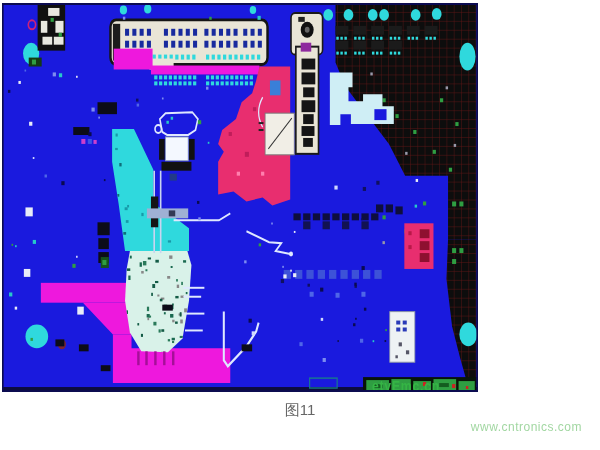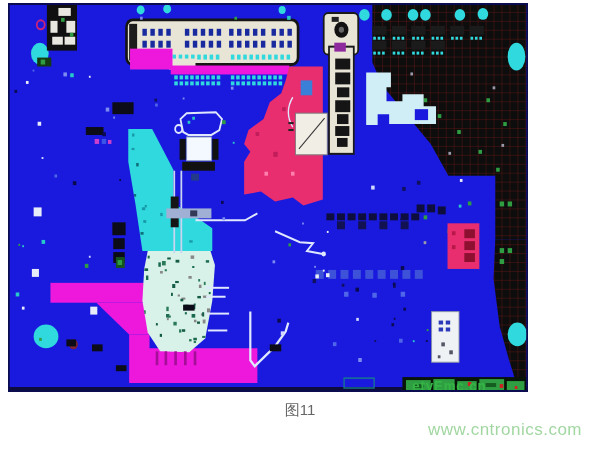--- a/index.html
+++ b/index.html
@@ -1,24 +1,24 @@
 <!DOCTYPE html>
 <html style="--pcb-blue: #1a1ade; --magenta: #ee18dd; --pink: #e82e6f; --cyan: #2fd9dd; --pale-cyan: #d9f2e9; --pale-blue: #cfeef5; --beige: #e9e5d6; --black-zone: #0d0d0d; --grid-red: #5f1414; --footer-green: #2f9e42; --pcb-watermark-green: #35b545; --site-watermark-green: #a2d7a2; --caption-color: #3a3a3a; --fignum-color: #666666; --trace-white: #dfe8ff; --navy-pad: #182a9e;"><head>
 <meta charset="utf-8">
 <style>
   html,body{margin:0;padding:0;}
   .page{position:relative;width:600px;height:450px;background:#ffffff;overflow:hidden;
         font-family:"Liberation Sans",sans-serif;}
-  .pcb{position:absolute;left:2px;top:3px;width:520px;height:389px;margin-left:6px;}
+  .pcb{position:absolute;left:2px;top:3px;width:476px;height:389px;}
   .pcb svg{display:block;width:100%;height:100%;}
   .caption{position:absolute;top:403px;left:0;width:100%;text-align:center;
            font-size:13px;font-weight:bold;color:var(--caption-color,#3a3a3a);letter-spacing:1px;}
   .fignum{position:absolute;top:401px;left:0;width:100%;text-align:center;
           font-size:15px;color:var(--fignum-color,#666);}
-  .watermark{position:absolute;top:420px;right:18px;font-size:17px;
+  .watermark{position:absolute;top:420px;right:18px;font-size:12px;
              color:var(--site-watermark-green,#a2d7a2);letter-spacing:.5px;}
   .f-blue{fill:var(--pcb-blue,#1a1ade);}
   .f-magenta{fill:var(--magenta,#ee18dd);}
   .f-pink{fill:var(--pink,#e82e6f);}
   .f-cyan{fill:var(--cyan,#2fd9dd);}
   .f-pale{fill:var(--pale-cyan,#d9f2e9);}
   .f-paleb{fill:var(--pale-blue,#cfeef5);}
   .f-beige{fill:var(--beige,#e9e5d6);}
   .f-green{fill:var(--footer-green,#2f9e42);}
   .s-trace{stroke:var(--trace-white,#dfe8ff);fill:none;}

